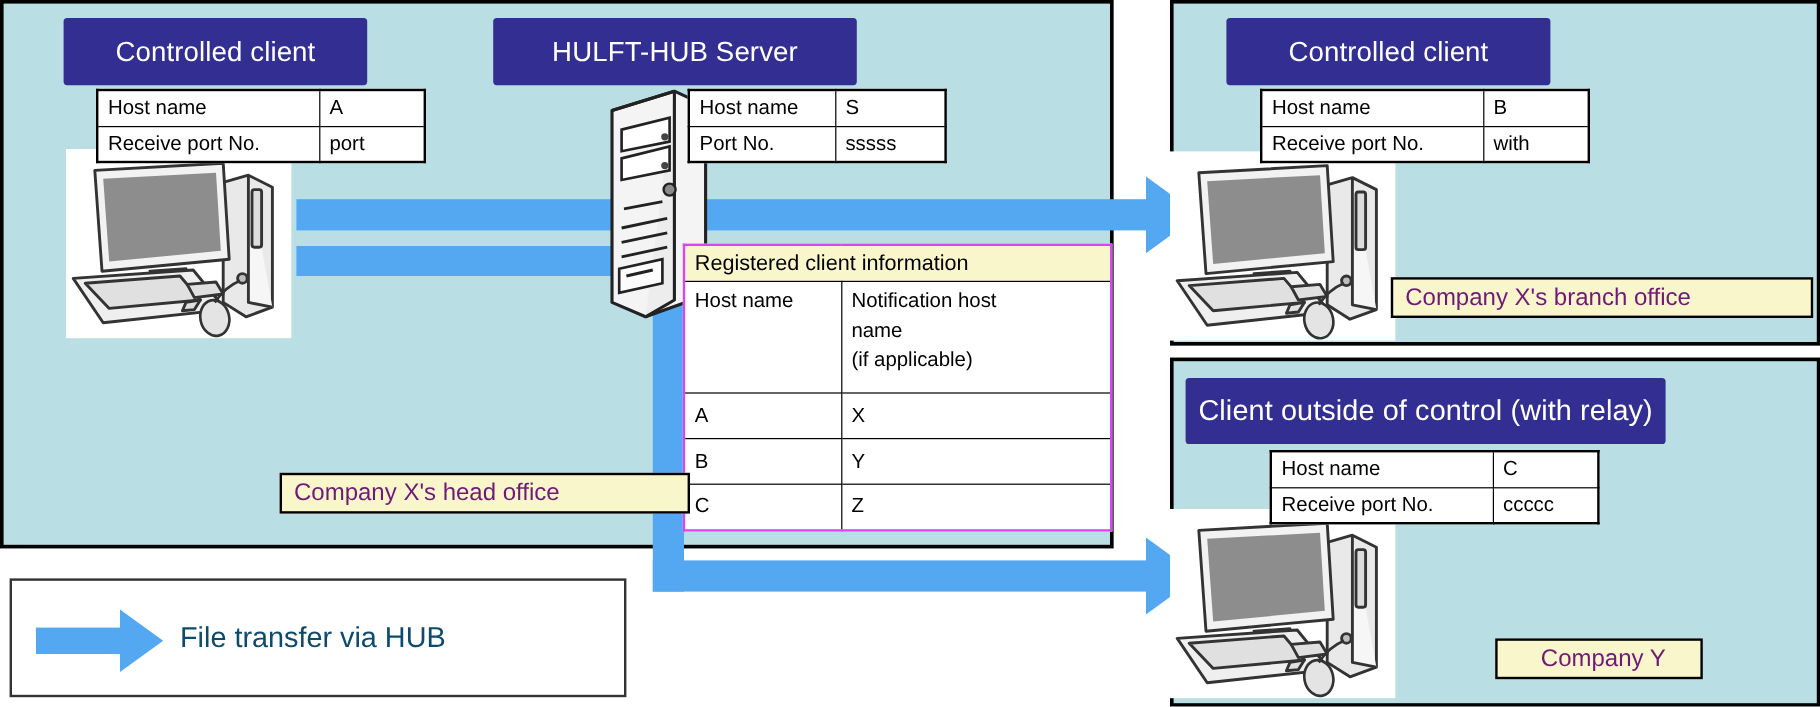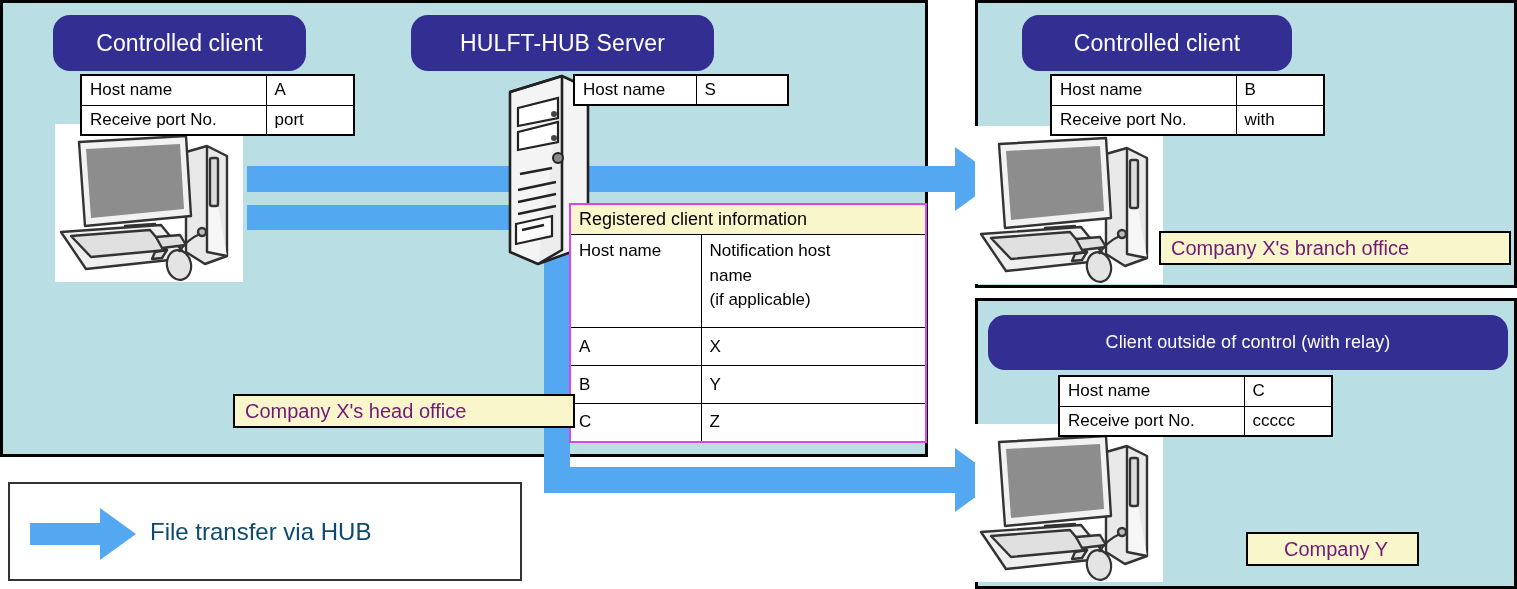--- a/index.html
+++ b/index.html
@@ -34,34 +34,34 @@
     background:#ffffff;
     border:2px solid #333333;
     box-sizing:border-box;
   }
 
   
   .banner{
     position:absolute;
     background:#332e92;
     color:#ffffff;
-    border-radius:17px;
+    border-radius:3px;
     display:flex;
     align-items:center;
     justify-content:center;
     font-size:23px;
     letter-spacing:.1px;
     white-space:nowrap;
     box-sizing:border-box;
     padding:0 16px;
   }
   #banner-client-a{ left:53px;  top:15px;  width:253px; height:56px; }
   #banner-hub{      left:411px; top:15px;  width:303px; height:56px; }
   #banner-client-b{ left:1022px;top:15px;  width:270px; height:56px; }
-  #banner-client-c{ left:988px; top:315px; width:520px; height:55px; font-size:18px;}
+  #banner-client-c{ left:988px; top:315px; width:400px; height:55px; font-size:24px;}
 
   
   .kv-table{
     position:absolute;
     border:2px solid #000000;
     border-collapse:collapse;
     background:#ffffff;
     font-size:17px;
     color:#000000;
     box-sizing:border-box;
@@ -312,20 +312,24 @@
     </tr>
   </tbody>
     </table>
 
   <table class="kv-table" id="tbl-s">
     <tbody>
         <tr>
       <td class="k">Host name</td>
       <td class="v">S</td>
     </tr>
+    <tr>
+      <td class="k">Port No.</td>
+      <td class="v">sssss</td>
+    </tr>
   </tbody>
     </table>
 
   <table class="kv-table" id="tbl-b">
     <tbody>
         <tr>
       <td class="k">Host name</td>
       <td class="v">B</td>
     </tr>
     <tr>

